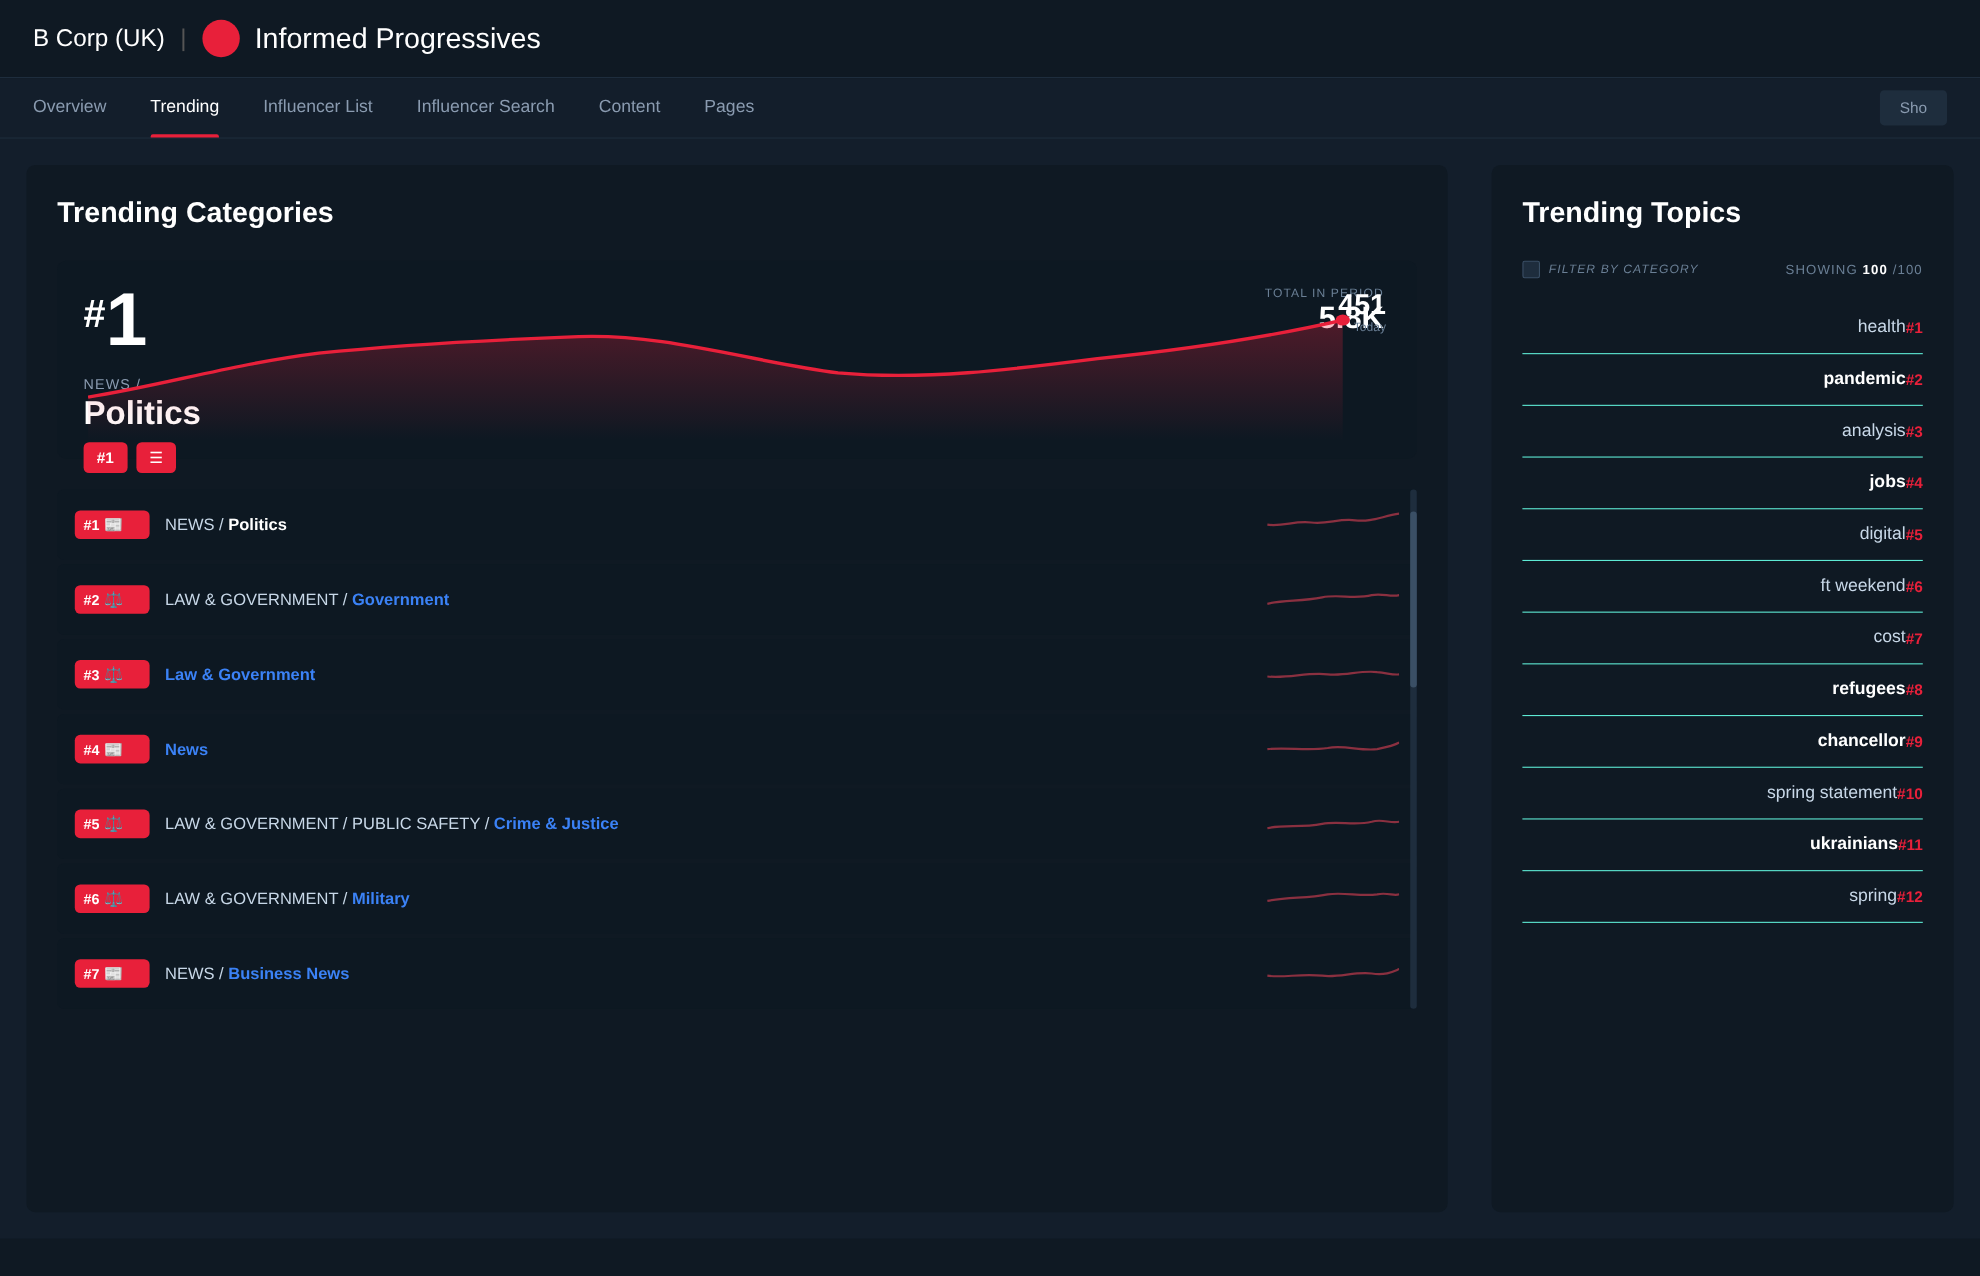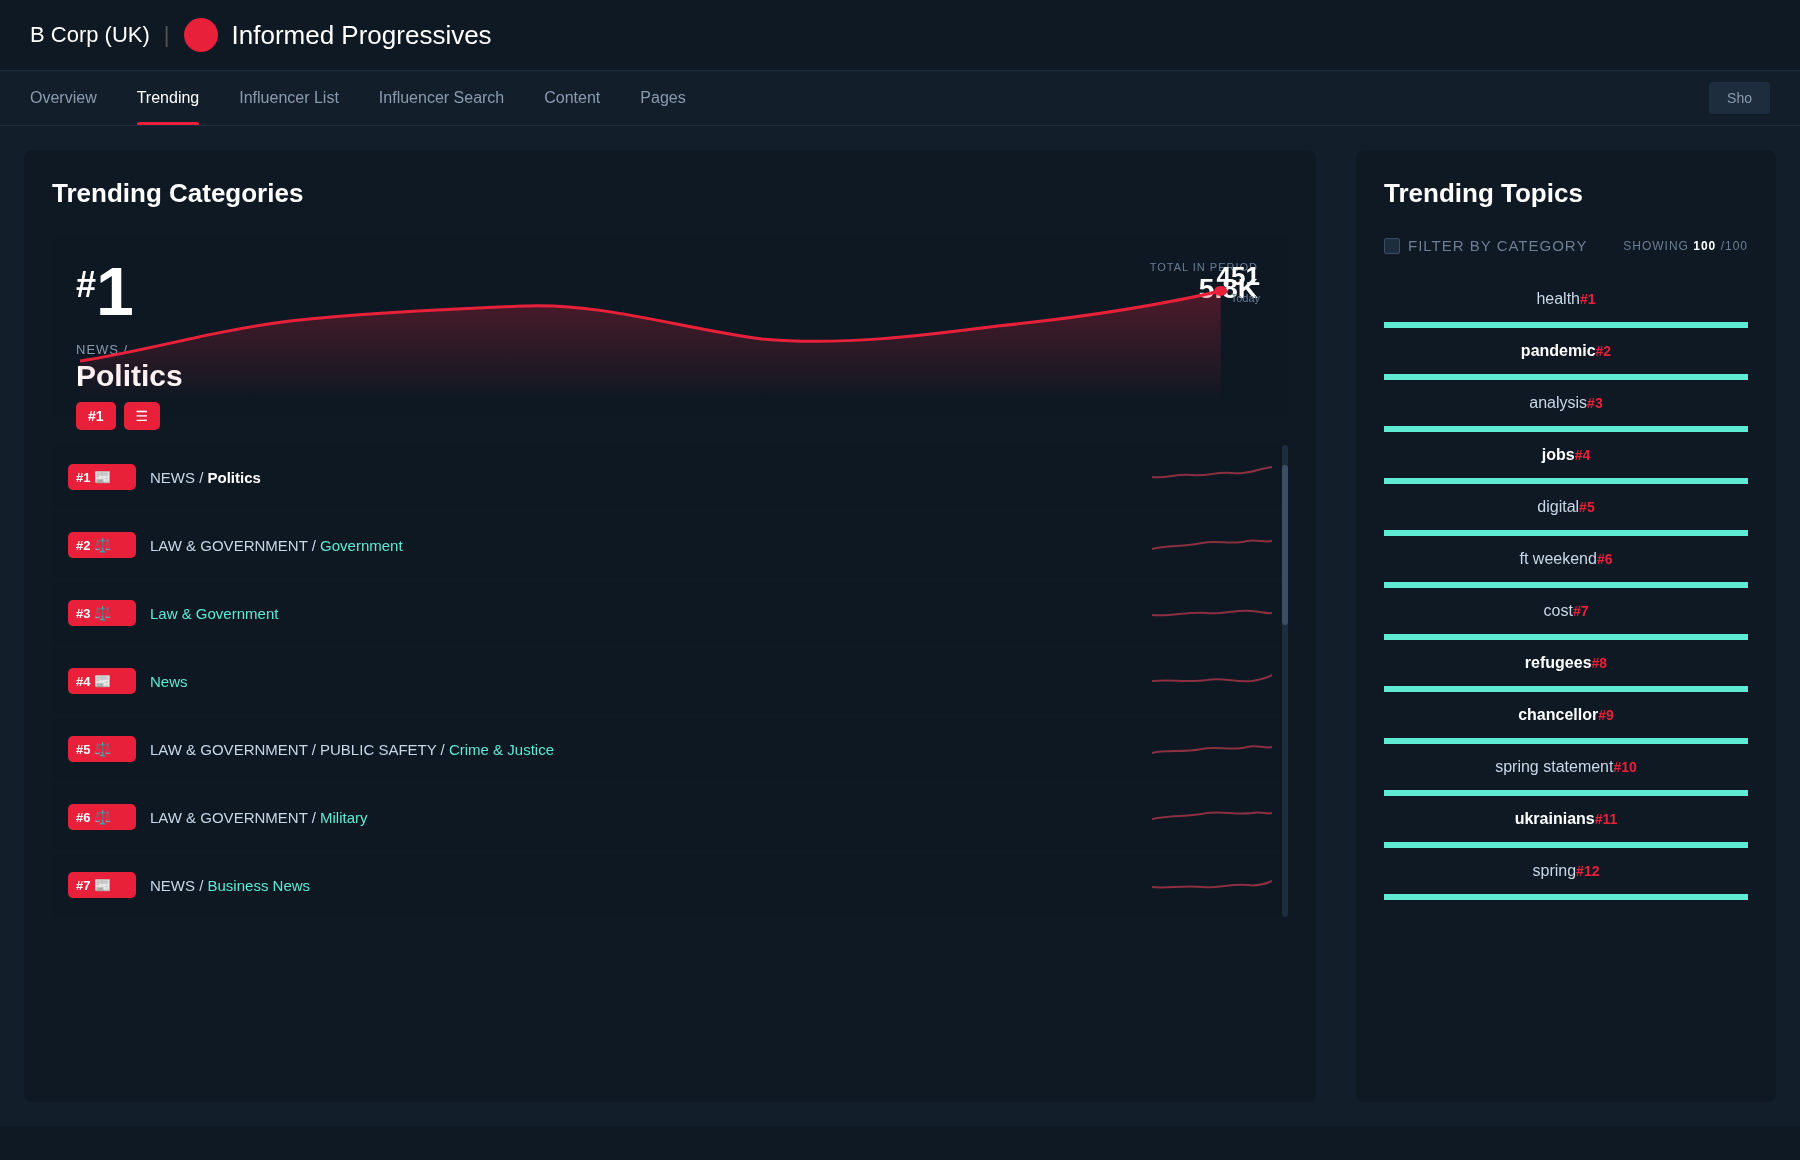--- a/index.html
+++ b/index.html
@@ -272,22 +272,22 @@
     .item-label {
       font-size: 15px;
       color: #c8d8e8;
       flex: 1;
     }
     .item-label strong {
       color: #fff;
       font-weight: 700;
     }
     .item-label .highlight {
-      color: #5eead4;
-      font-weight: 400;
+      color: #3b82f6;
+      font-weight: 700;
     }
 
     .item-sparkline {
       width: 120px;
       height: 36px;
       margin-left: auto;
     }
 
     
     .scroll-indicator {
@@ -320,23 +320,24 @@
       display: flex;
       align-items: center;
       justify-content: space-between;
       margin-bottom: 22px;
     }
 
     .filter-checkbox {
       display: flex;
       align-items: center;
       gap: 8px;
-      font-size: 15px;
+      font-size: 11px;
       color: #6a7f95;
       letter-spacing: 1px;
+      font-style: italic;
     }
     .checkbox-box {
       width: 16px;
       height: 16px;
       background: #1e2d3d;
       border-radius: 2px;
       border: 1px solid #3a4f65;
     }
     .showing-label {
       font-size: 12px;
@@ -349,23 +350,23 @@
     }
 
     .topics-list {
       display: flex;
       flex-direction: column;
     }
 
     .topic-item {
       display: flex;
       align-items: center;
-      justify-content: center;
+      justify-content: flex-end;
       padding: 14px 0;
-      border-bottom: 6px solid #5eead4;
+      border-bottom: 1px solid #5eead4;
       cursor: pointer;
     }
 
     .topic-name {
       font-size: 16px;
       color: #c8d8e8;
     }
     .topic-name.bold {
       font-weight: 700;
       color: #fff;

